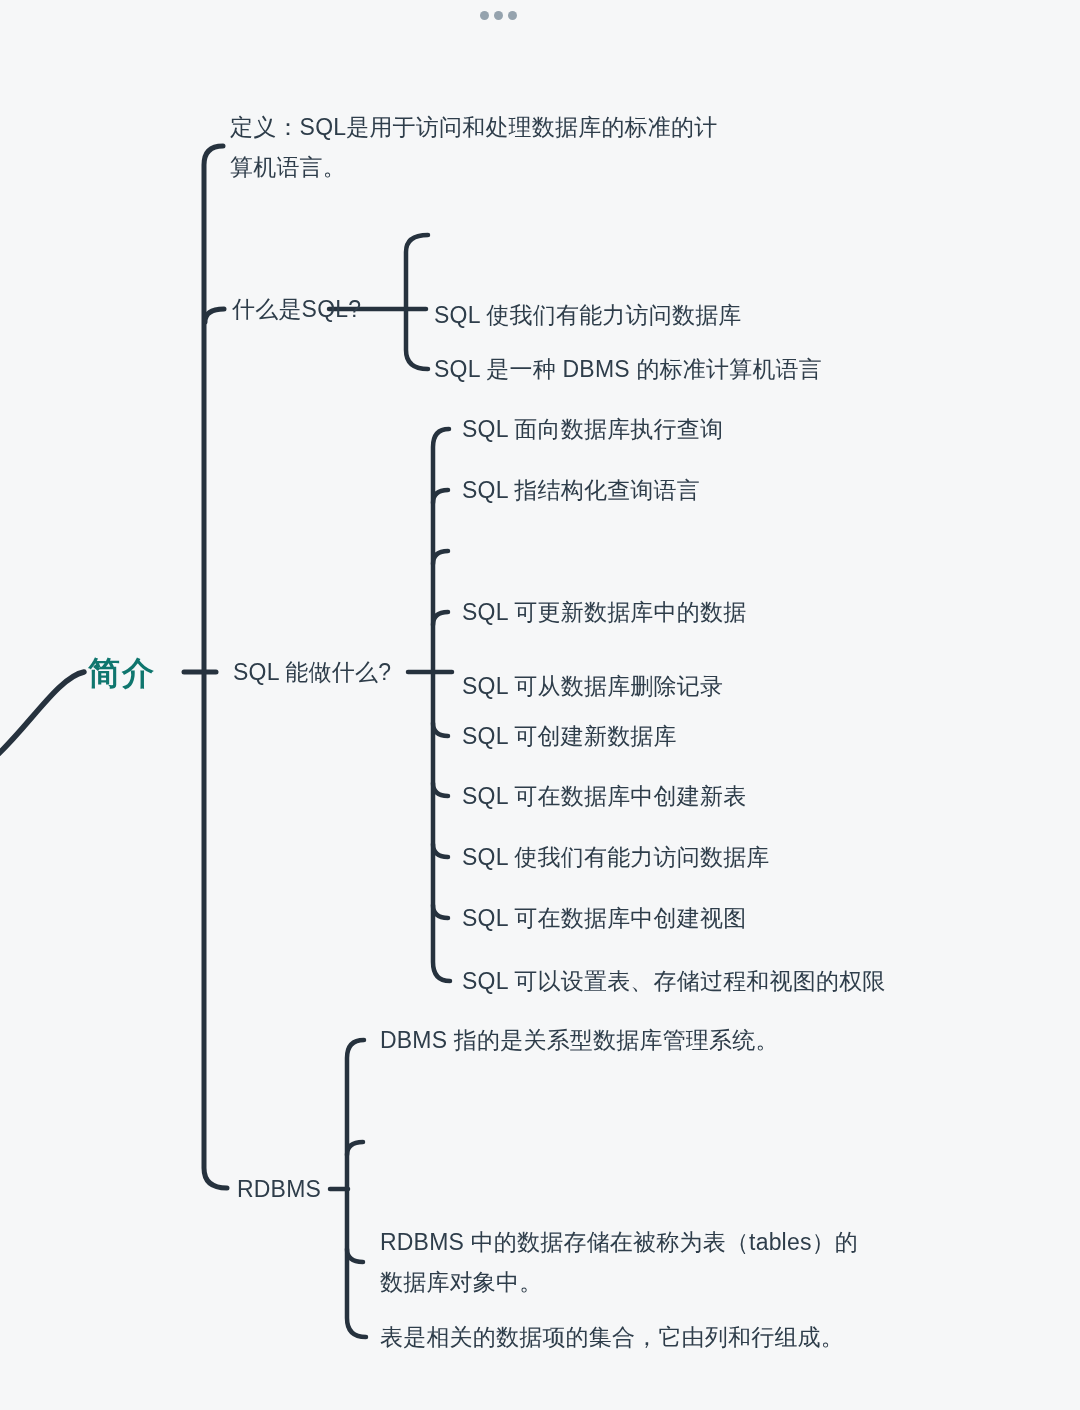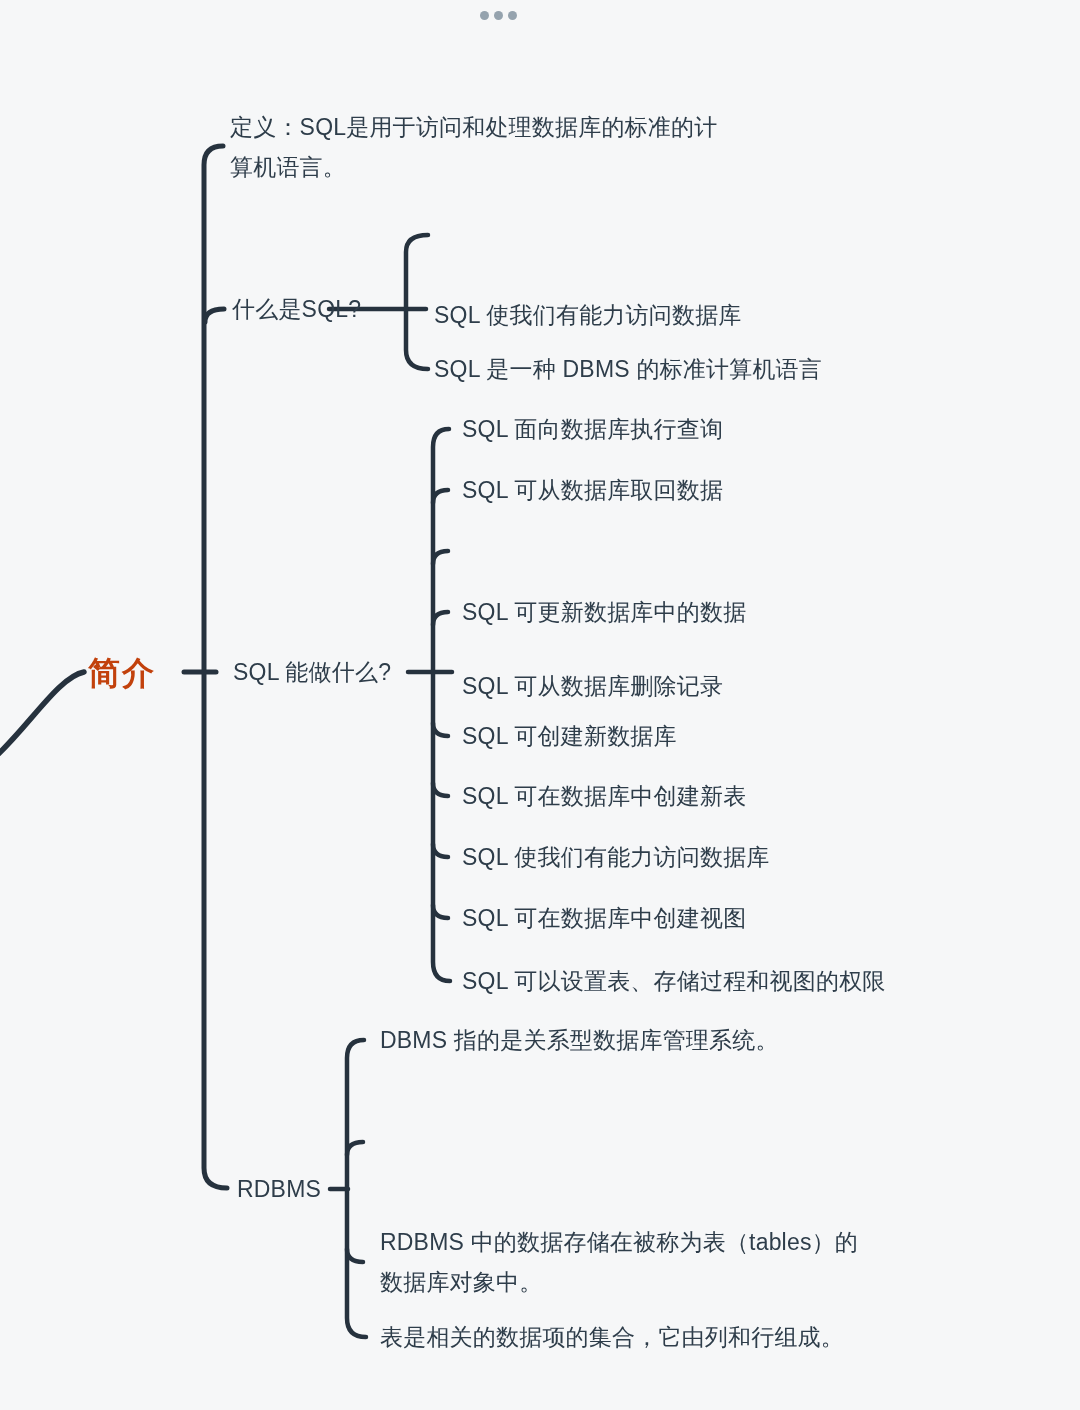--- a/index.html
+++ b/index.html
@@ -11,21 +11,21 @@
   }
   .canvas{position:absolute;inset:0;}
   svg.connectors{position:absolute;top:0;left:0;pointer-events:none;}
   svg.connectors path{fill:none;stroke:#26323e;stroke-linecap:round;stroke-linejoin:round;}
   .node{
     position:absolute;transform:translateY(-50%);
     white-space:pre-line;width:max-content;
     font-size:23px;line-height:40px;letter-spacing:.2px;
     cursor:default;
   }
-  .node.root{font-size:32px;font-weight:700;letter-spacing:2px;color:#c2410c;}
+  .node.root{font-size:32px;font-weight:700;letter-spacing:2px;color:#0f766e;}
   .more-dots{
     position:absolute;left:480px;top:11px;display:flex;gap:5px;cursor:pointer;
   }
   .more-dots i{
     display:block;width:9px;height:9px;border-radius:50%;background:#95a3ae;
   }
 </style>
 </head>
 <body>
 
@@ -69,21 +69,21 @@
 
   <div class="node" style="left:230px;top:147px">定义：SQL是用于访问和处理数据库的标准的计
 算机语言。</div>
 
   <div class="node" style="left:232px;top:309px">什么是SQL?</div>
   <div class="node" style="left:434px;top:315px">SQL 使我们有能力访问数据库</div>
   <div class="node" style="left:434px;top:369px">SQL 是一种 DBMS 的标准计算机语言</div>
 
   <div class="node" style="left:233px;top:672px">SQL 能做什么?</div>
   <div class="node" style="left:462px;top:429px">SQL 面向数据库执行查询</div>
-  <div class="node" style="left:462px;top:490px">SQL 可从数据库取回数据</div>
+  <div class="node" style="left:462px;top:490px">SQL 指结构化查询语言</div>
   <div class="node" style="left:462px;top:612px">SQL 可更新数据库中的数据</div>
   <div class="node" style="left:462px;top:686px">SQL 可从数据库删除记录</div>
   <div class="node" style="left:462px;top:796px">SQL 可在数据库中创建新表</div>
   <div class="node" style="left:462px;top:736px">SQL 可创建新数据库</div>
   <div class="node" style="left:462px;top:857px">SQL 使我们有能力访问数据库</div>
   <div class="node" style="left:462px;top:918px">SQL 可在数据库中创建视图</div>
   <div class="node" style="left:462px;top:981px">SQL 可以设置表、存储过程和视图的权限</div>
 
   <div class="node" style="left:237px;top:1189px">RDBMS</div>
   <div class="node" style="left:380px;top:1040px">DBMS 指的是关系型数据库管理系统。</div>

